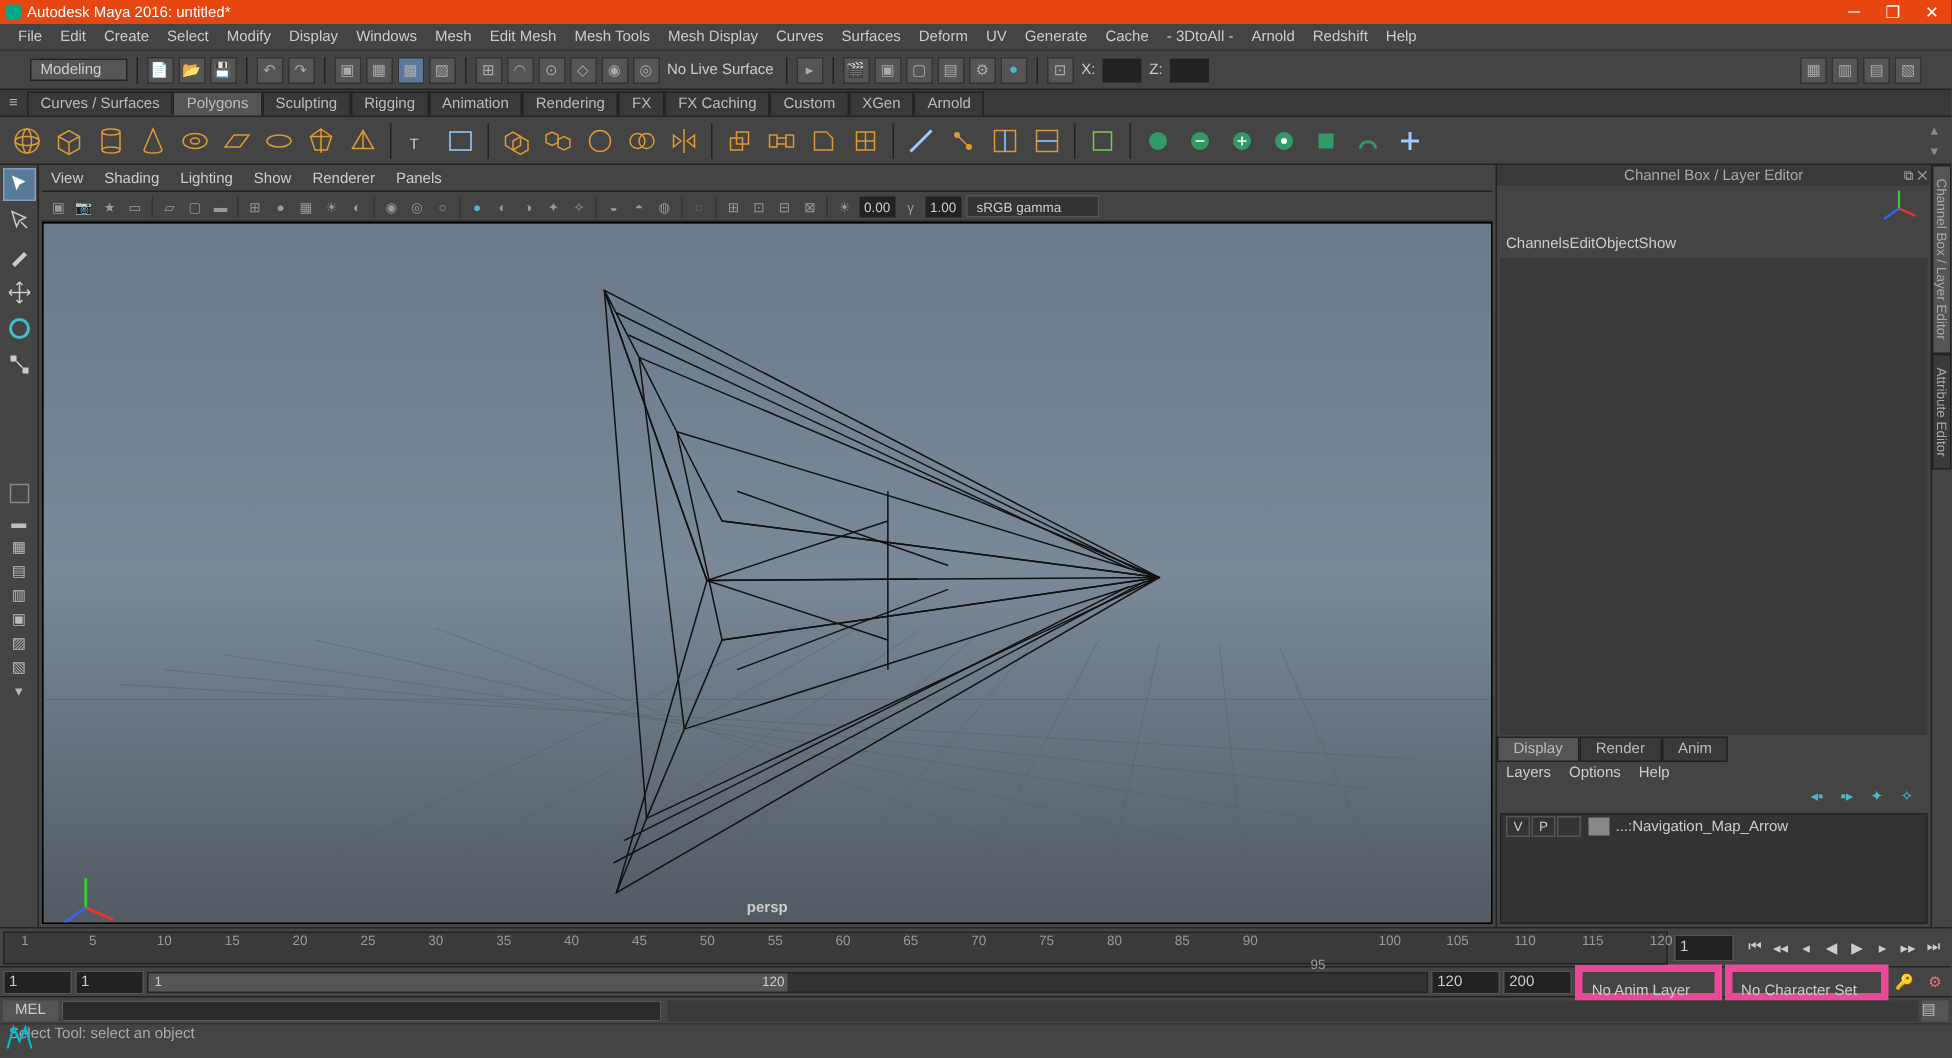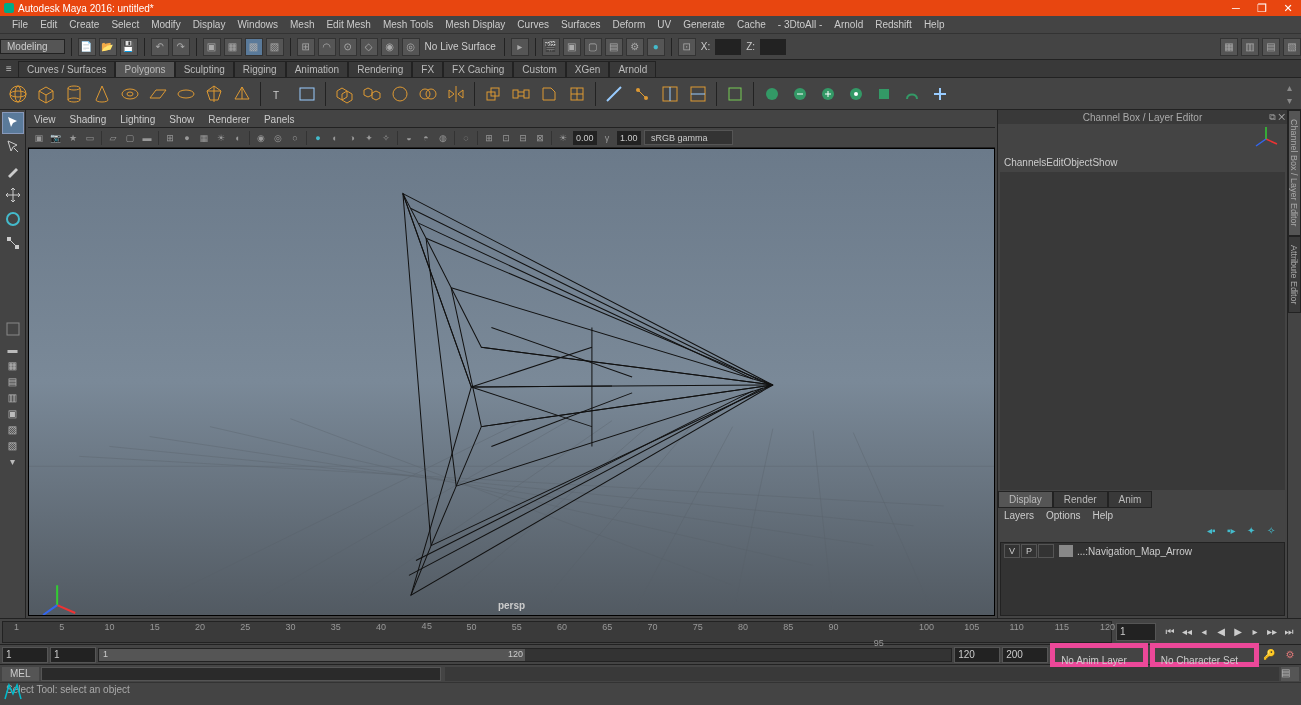--- a/index.html
+++ b/index.html
@@ -4,21 +4,21 @@
 <style>
 *{margin:0;padding:0;box-sizing:border-box;font-family:"Segoe UI",Tahoma,sans-serif;font-size:10px;user-select:none}
 body{width:1301px;height:705px;background:#444;color:#bbb;overflow:hidden;position:relative}
 .titlebar{height:16px;background:#e84610;display:flex;align-items:center;padding:0 4px;position:relative}
 .titlebar .ico{width:10px;height:10px;background:#0a8;border-radius:2px;margin-right:4px}
 .titlebar .title{color:#fff;font-size:10px}
 .titlebar .winbtns{position:absolute;right:0;top:0;display:flex}
 .titlebar .winbtns div{width:26px;height:16px;display:flex;align-items:center;justify-content:center;color:#fff;font-size:11px}
 .menubar{height:18px;background:#444;display:flex;align-items:center;padding:0 6px;border-bottom:1px solid #333}
 .menubar span{padding:0 6px;cursor:pointer;color:#ccc}
-.statusline{height:26px;background:#444;display:flex;align-items:center;padding:0 0;border-bottom:1px solid #222;gap:3px}
+.statusline{height:26px;background:#444;display:flex;align-items:center;padding:0 20px;border-bottom:1px solid #222;gap:3px}
 .statusline .dropdown{background:#555;border:1px solid #222;padding:1px 16px 1px 6px;color:#ccc;position:relative}
 .statusline .sep{width:1px;height:18px;background:#222;margin:0 3px}
 .tbtn{width:18px;height:18px;background:#555;border:1px solid #333;display:inline-flex;align-items:center;justify-content:center;color:#aaa;font-size:10px}
 .statusline .txt{padding:0 2px;color:#ccc}
 .statusline .inp{width:26px;height:16px;background:#222;border:none;color:#ccc;padding:0 2px}
 .shelf-tabs{height:18px;background:#393939;display:flex;align-items:end;border-bottom:1px solid #222}
 .shelf-tabs .hamb{width:18px;height:18px;display:flex;align-items:center;justify-content:center}
 .shelf-tabs .tab{padding:2px 8px;background:#393939;color:#bbb;border:1px solid #222;border-bottom:none;font-size:10px}
 .shelf-tabs .tab.active{background:#555}
 .shelf{height:32px;background:#444;display:flex;align-items:center;padding:0 6px;gap:4px;border-bottom:1px solid #222;position:relative}
@@ -581,21 +581,21 @@
   <div class="ruler" id="time-ruler">
       <span class="tick" style="left: 1%;">1</span>
       <span class="tick" style="left: 5.08333%;">5</span>
       <span class="tick" style="left: 9.16667%;">10</span>
       <span class="tick" style="left: 13.25%;">15</span>
       <span class="tick" style="left: 17.3333%;">20</span>
       <span class="tick" style="left: 21.4167%;">25</span>
       <span class="tick" style="left: 25.5%;">30</span>
       <span class="tick" style="left: 29.5833%;">35</span>
       <span class="tick" style="left: 33.6667%;">40</span>
-      <span class="tick" style="left: 37.75%; font-family: Liberation Mono, monospace;">45</span>
+      <span class="tick" style="left: 37.75%;">45</span>
       <span class="tick" style="left: 41.8333%;">50</span>
       <span class="tick" style="left: 45.9167%;">55</span>
       <span class="tick" style="left: 50%;">60</span>
       <span class="tick" style="left: 54.0833%;">65</span>
       <span class="tick" style="left: 58.1667%;">70</span>
       <span class="tick" style="left: 62.25%;">75</span>
       <span class="tick" style="left: 66.3333%;">80</span>
       <span class="tick" style="left: 70.4167%;">85</span>
       <span class="tick" style="left: 74.5%;">90</span>
       <span class="tick" style="left: 78.5833%; margin-top: 16px;">95</span>

